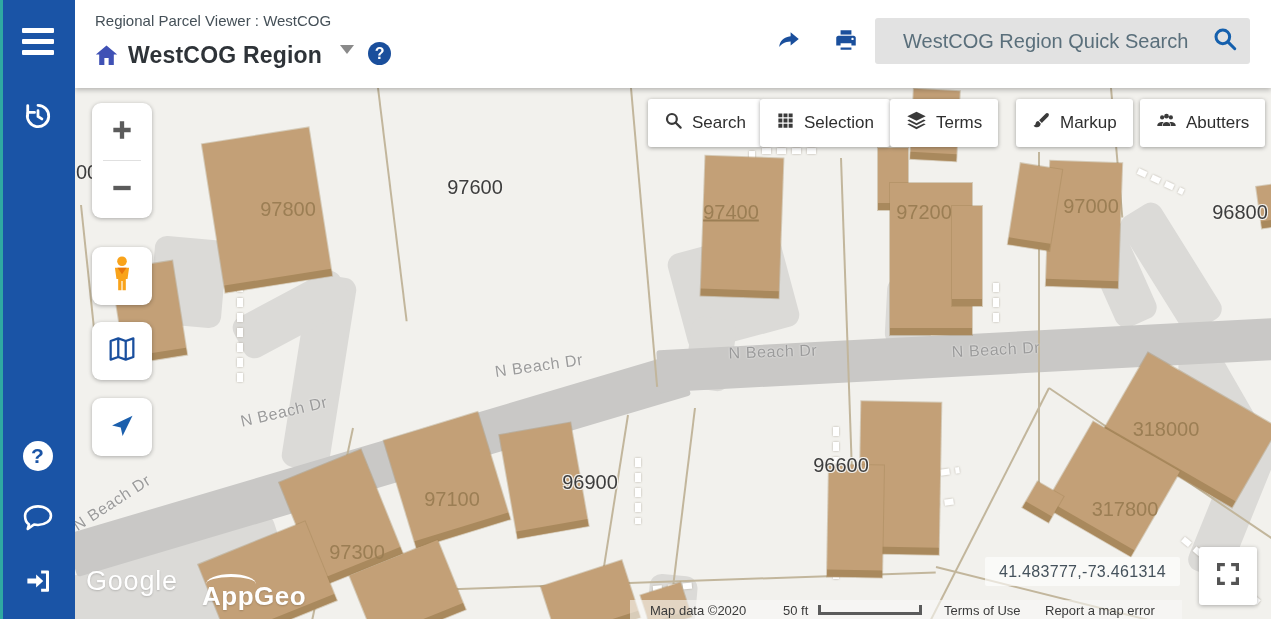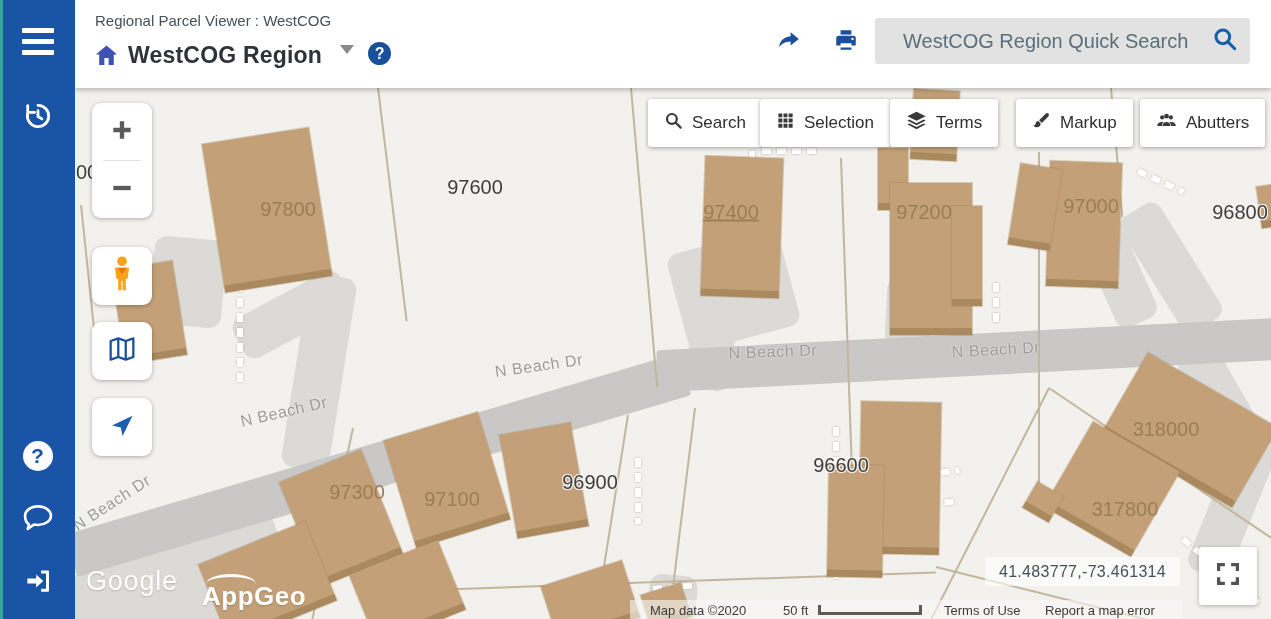--- a/index.html
+++ b/index.html
@@ -151,21 +151,21 @@
       <div class="bld" style="left: 1259px; top: 185px; width: 22px; height: 42px; transform: rotate(-8deg);"></div>
       <div class="plabel dark" style="left: 87px; top: 172px;">00</div>
       <div class="plabel tan" style="left: 288px; top: 170px; margin-top: 39px;">97800</div>
       <div class="plabel dark" style="left: 475px; top: 187px;">97600</div>
       <div class="plabel tan" style="left: 731px; top: 212px; text-decoration: underline;">97400</div>
       <div class="plabel tan" style="left: 924px; top: 212px;">97200</div>
       <div class="plabel tan" style="left: 1091px; top: 206px;">97000</div>
       <div class="plabel dark" style="left: 1240px; top: 212px;">96800</div>
       <div class="plabel tan" style="left: 452px; top: 499px;">97100</div>
       <div class="plabel dark" style="left: 590px; top: 482px;">96900</div>
-      <div class="plabel tan" style="left: 357px; top: 492px;">97300</div>
+      <div class="plabel tan" style="left: 357px; top: 552px;">97300</div>
       <div class="plabel dark" style="left: 841px; top: 465px;">96600</div>
       <div class="plabel tan" style="left: 1166px; top: 429px;">318000</div>
       <div class="plabel tan" style="left: 1125px; top: 509px;">317800</div>
       <div class="slabel" style="left: 284px; top: 412px; transform: translate(-50%, -50%) rotate(-13deg);">N Beach Dr</div>
       <div class="slabel" style="left: 539px; top: 366px; transform: translate(-50%, -50%) rotate(-8deg);">N Beach Dr</div>
       <div class="slabel" style="left: 773px; top: 352px; transform: translate(-50%, -50%) rotate(-2deg);">N Beach Dr</div>
       <div class="slabel" style="left: 996px; top: 350px; transform: translate(-50%, -50%) rotate(-3deg);">N Beach Dr</div>
       <div class="slabel" style="left: 112px; top: 503px; transform: translate(-50%, -50%) rotate(-33deg);">N Beach Dr</div>
     </div>
 </div>

